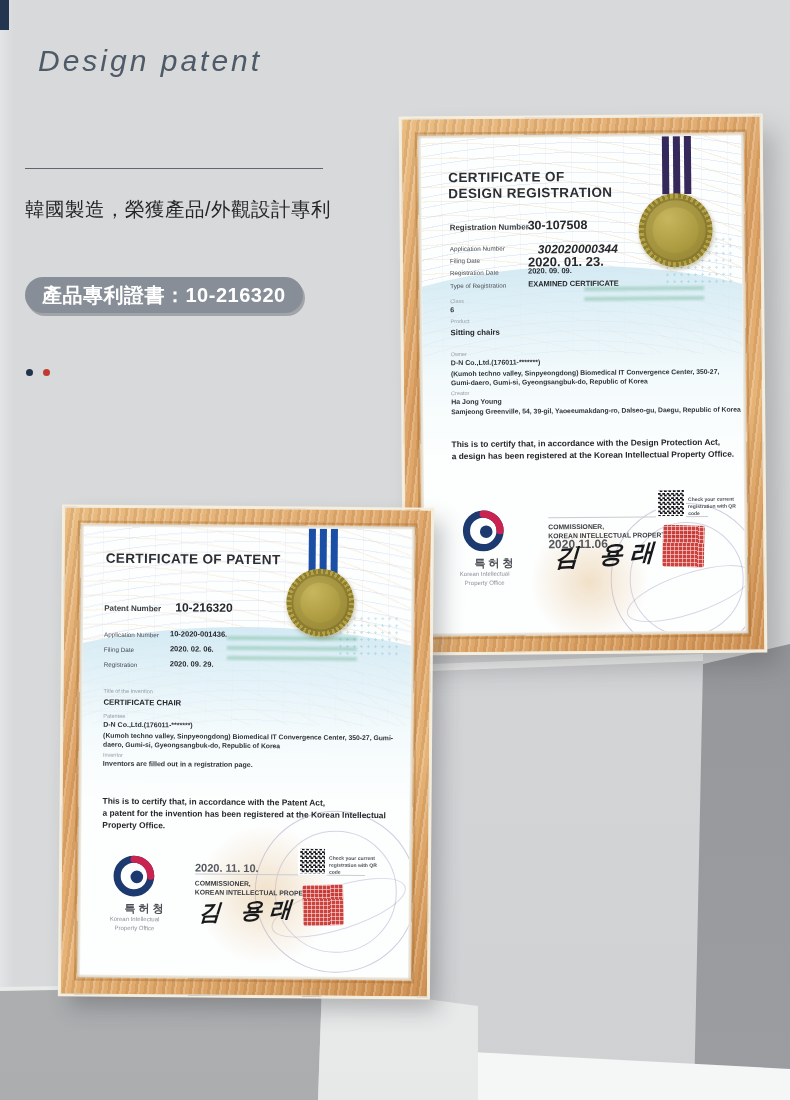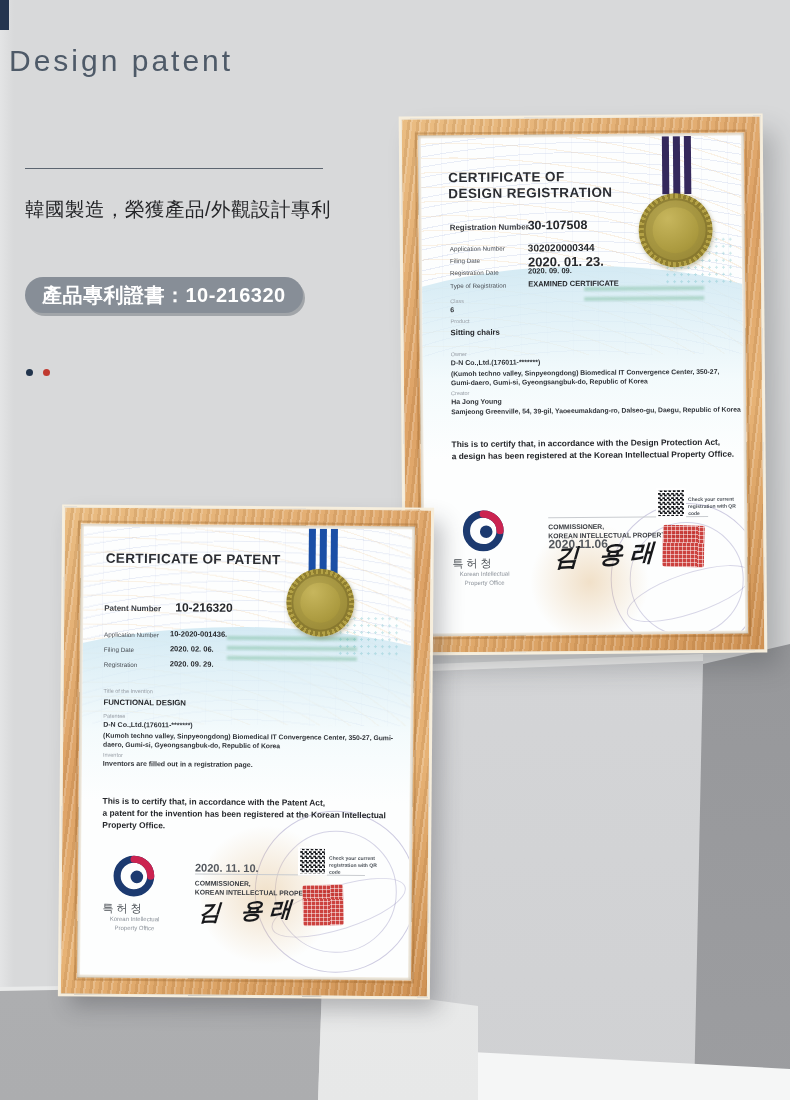--- a/index.html
+++ b/index.html
@@ -3,22 +3,22 @@
 <meta charset="utf-8">
 <style>
   html,body{margin:0;padding:0;background:#fff;}
   .stage{position:relative;width:790px;height:1100px;overflow:hidden;
     background:linear-gradient(90deg,#e3e4e5 0px,#d8d9da 14px,#d8d9da 100%);
     font-family:"Liberation Sans","DejaVu Sans",sans-serif;}
   .abs{position:absolute;}
   .bg-shape{position:absolute;inset:0;}
 
   
-  .eyebrow{position:absolute;left:9px;top:44px;font-size:30px;font-weight:300;
-    color:#4e5a68;letter-spacing:3px;}
+  .eyebrow{position:absolute;left:38px;top:44px;font-size:30px;font-weight:300;
+    color:#4e5a68;letter-spacing:3px;font-style:italic;}
   .big-title{position:absolute;left:20px;top:80px;font-size:58px;font-weight:600;
     color:#0e0e10;letter-spacing:5px;}
   .rule{position:absolute;left:25px;top:168px;width:298px;height:1px;background:#5c6570;}
   .desc{position:absolute;left:25px;top:194px;font-size:19.5px;line-height:31px;
     color:#252629;font-weight:500;letter-spacing:.5px;text-align:center;}
   .badge{position:absolute;left:25px;height:36px;display:inline-flex;align-items:center;
     padding:0 17px;background:#878e97;border-radius:19px;color:#ffffff;
     font-size:20px;font-weight:700;letter-spacing:.5px;
     box-shadow:2px 3px 0 rgba(95,101,109,.45);}
   .dot{position:absolute;width:7px;height:7px;border-radius:50%;}
@@ -62,21 +62,21 @@
     box-shadow:inset 0 0 0 2px rgba(120,105,40,.55), inset 0 0 0 9px rgba(150,135,60,.35);}
 
   .hdr{position:absolute;font-weight:700;color:#2c2e33;letter-spacing:.4px;}
   .lbl{position:absolute;font-weight:700;color:#3a3d42;}
   .tiny{position:absolute;color:#9aa0a8;font-weight:400;}
   .val{position:absolute;font-weight:700;color:#26282c;}
   .txt{position:absolute;font-weight:600;color:#303338;}
   .certify{position:absolute;font-weight:700;color:#26282c;line-height:12px;}
 
   .kipo-logo{position:absolute;}
-  .office-kr{position:absolute;font-size:11px;color:#4a4f55;font-weight:400;letter-spacing:3px;text-align:left;}
+  .office-kr{position:absolute;font-size:11px;color:#4a4f55;font-weight:700;letter-spacing:3px;text-align:right;}
   .office-en{position:absolute;font-size:6px;color:#8d939b;text-align:center;line-height:9px;}
   .sig{position:absolute;font-size:24px;font-weight:600;color:#17181b;letter-spacing:7px;
     font-style:italic;transform:rotate(-3deg) skewX(-6deg);}
   .qr{position:absolute;background:repeating-conic-gradient(#14161a 0% 25%,#ffffff 0% 50%) 0 0/4.4px 4.4px;
     outline:2px solid #fff;}
   .qr-cap{position:absolute;font-size:5px;color:#4e545b;line-height:7px;font-weight:600;}
   .stamp{position:absolute;border-radius:3px;background:#c8322f;opacity:.92;
     background-image:repeating-linear-gradient(0deg,rgba(255,255,255,.50) 0 1px,rgba(0,0,0,0) 1px 4px),
       repeating-linear-gradient(90deg,rgba(255,255,255,.50) 0 1px,rgba(0,0,0,0) 1px 4px);}
 </style>
@@ -126,21 +126,21 @@
         </div>
         <div class="gold-seal" style="left:217px;top:57px;width:74px;height:74px;"></div>
 
         <div class="hdr" style="left:27px;top:32px;font-size:13.5px;">CERTIFICATE OF</div>
         <div class="hdr" style="left:27px;top:48px;font-size:13.5px;">DESIGN REGISTRATION</div>
 
         <div class="lbl" style="left:28px;top:85px;font-size:8px;">Registration Number</div>
         <div class="val" style="left:106px;top:81px;font-size:12.5px;">30-107508</div>
 
         <div class="tiny" style="left:28px;top:107px;font-size:6.3px;color:#4a4e54;">Application Number</div>
-        <div class="val" style="left:106px;top:105px;font-size:10px;">302020000344</div>
+        <div class="val" style="left:116px;top:105px;font-size:12px;font-style:italic;">302020000344</div>
         <div class="tiny" style="left:28px;top:119px;font-size:6.3px;color:#4a4e54;">Filing Date</div>
         <div class="val" style="left:106px;top:117px;font-size:13px;">2020. 01. 23.</div>
         <div class="tiny" style="left:28px;top:131px;font-size:6.3px;color:#4a4e54;">Registration Date</div>
         <div class="val" style="left:106px;top:129px;font-size:7.5px;">2020. 09. 09.</div>
         <div class="tiny" style="left:28px;top:144px;font-size:6.3px;color:#4a4e54;">Type of Registration</div>
         <div class="val" style="left:106px;top:142px;font-size:7.5px;">EXAMINED CERTIFICATE</div>
 
         <div class="tiny" style="left:28px;top:160px;font-size:5.5px;">Class</div>
         <div class="txt" style="left:28px;top:168px;font-size:7px;">6</div>
         <div class="tiny" style="left:28px;top:180px;font-size:5.5px;">Product</div>
@@ -210,21 +210,21 @@
         <div class="val" style="left:92px;top:73px;font-size:12px;">10-216320</div>
 
         <div class="tiny" style="left:21px;top:104px;font-size:6.3px;color:#4a4e54;">Application Number</div>
         <div class="val" style="left:87px;top:102px;font-size:7.5px;">10-2020-001436.</div>
         <div class="tiny" style="left:21px;top:119px;font-size:6.3px;color:#4a4e54;">Filing Date</div>
         <div class="val" style="left:87px;top:117px;font-size:7.5px;">2020. 02. 06.</div>
         <div class="tiny" style="left:21px;top:134px;font-size:6.3px;color:#4a4e54;">Registration</div>
         <div class="val" style="left:87px;top:132px;font-size:7.5px;">2020. 09. 29.</div>
 
         <div class="tiny" style="left:21px;top:161px;font-size:5.5px;">Title of the Invention</div>
-        <div class="val" style="left:21px;top:171px;font-size:7.8px;">FUNCTIONAL DESIGN</div>
+        <div class="val" style="left:21px;top:171px;font-size:7.8px;">CERTIFICATE CHAIR</div>
 
         <div class="tiny" style="left:21px;top:186px;font-size:5.5px;">Patentee</div>
         <div class="txt" style="left:21px;top:194px;font-size:7px;">D-N Co.,Ltd.(176011-*******)</div>
         <div class="txt" style="left:21px;top:205px;font-size:6.8px;">(Kumoh techno valley, Sinpyeongdong)  Biomedical IT Convergence Center, 350-27,  Gumi-</div>
         <div class="txt" style="left:21px;top:214px;font-size:6.8px;">daero, Gumi-si, Gyeongsangbuk-do,  Republic of Korea</div>
         <div class="tiny" style="left:21px;top:225px;font-size:5.5px;">Inventor</div>
         <div class="txt" style="left:21px;top:233px;font-size:7px;">Inventors are filled out in a registration page.</div>
 
         <div class="certify" style="left:21px;top:268px;font-size:8.4px;">
           <div>This is to certify that, in accordance with the Patent Act,</div>

